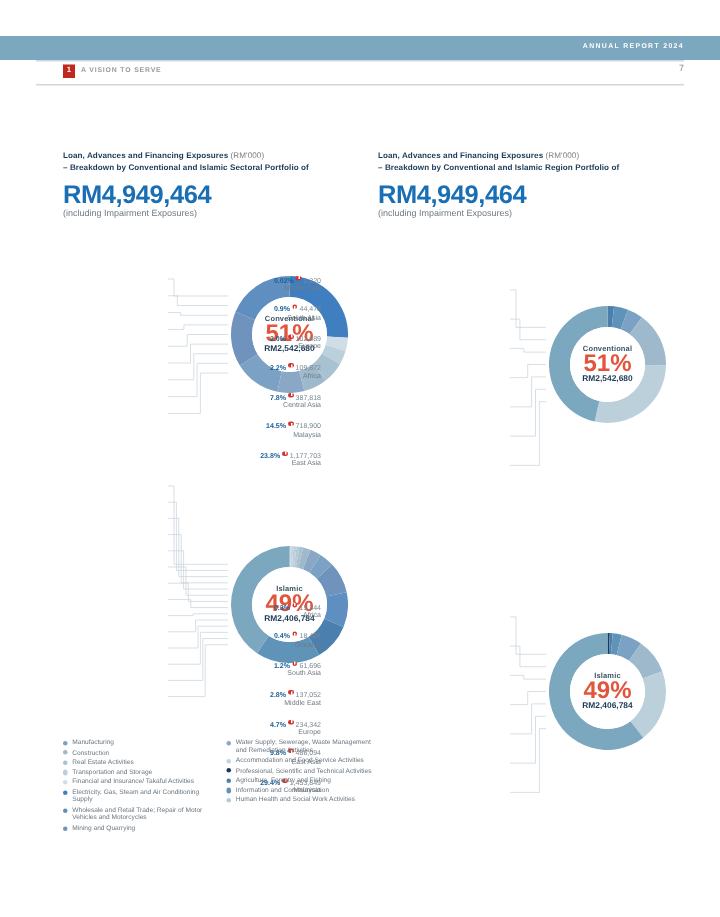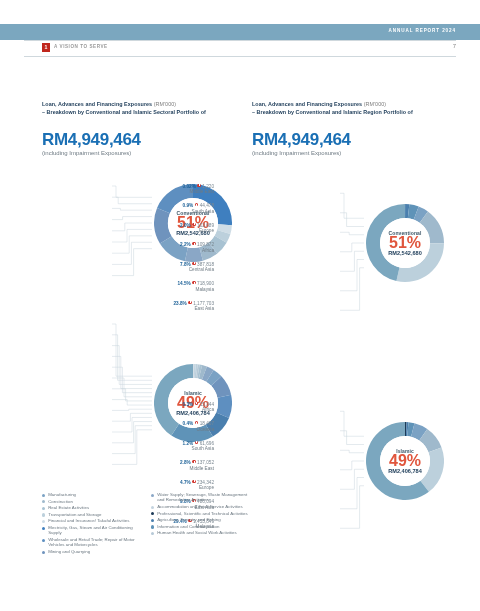--- a/index.html
+++ b/index.html
@@ -14,21 +14,21 @@
   .chap-title{position:absolute;left:54px;top:44px;font-size:4.6px;letter-spacing:.55px;font-weight:bold;color:#9a9a9a;}
   .pageno{position:absolute;right:24px;top:43px;font-size:6px;color:#8a8a8a;}
 
   
   .panel{position:absolute;top:100px;width:205px;}
   .panel.left{left:42px;}
   .panel.right{left:252px;}
 
   .t1{font-size:5.4px;font-weight:bold;color:#1b3a57;line-height:8.4px;letter-spacing:.05px;}
   .t1 .unit{font-weight:normal;color:#7d7d7d;}
-  .big{font-size:17px;font-weight:bold;color:#1a6fb4;letter-spacing:-0.3px;margin-top:13px;line-height:19px;}
+  .big{font-size:17px;font-weight:bold;color:#1a6fb4;letter-spacing:-0.3px;margin-top:3px;line-height:19px;}
   .sub{font-size:6px;color:#6f7b84;margin-top:1px;}
 
   
   .chartblock{position:absolute;}
   .labels{position:absolute;}
   .lab{position:absolute;white-space:nowrap;font-size:4.7px;line-height:5px;}
   .lab .pct{font-weight:bold;color:#1a5f96;}
   .lab .dot{display:inline-block;width:3.4px;height:3.4px;border-radius:50%;background:#d0342c;margin:0 1.4px 0 1.6px;vertical-align:1px;position:relative;}
   .lab .dot:after{content:"";position:absolute;left:1.35px;top:.7px;width:.7px;height:2px;background:#fff;}
   .lab .val{color:#7b8892;}

